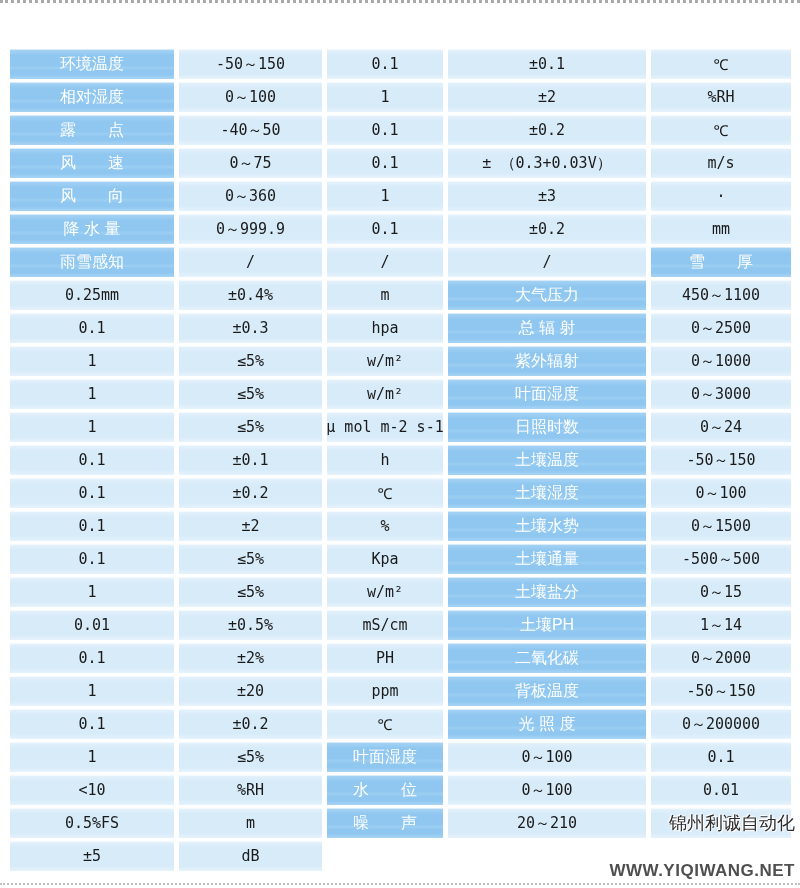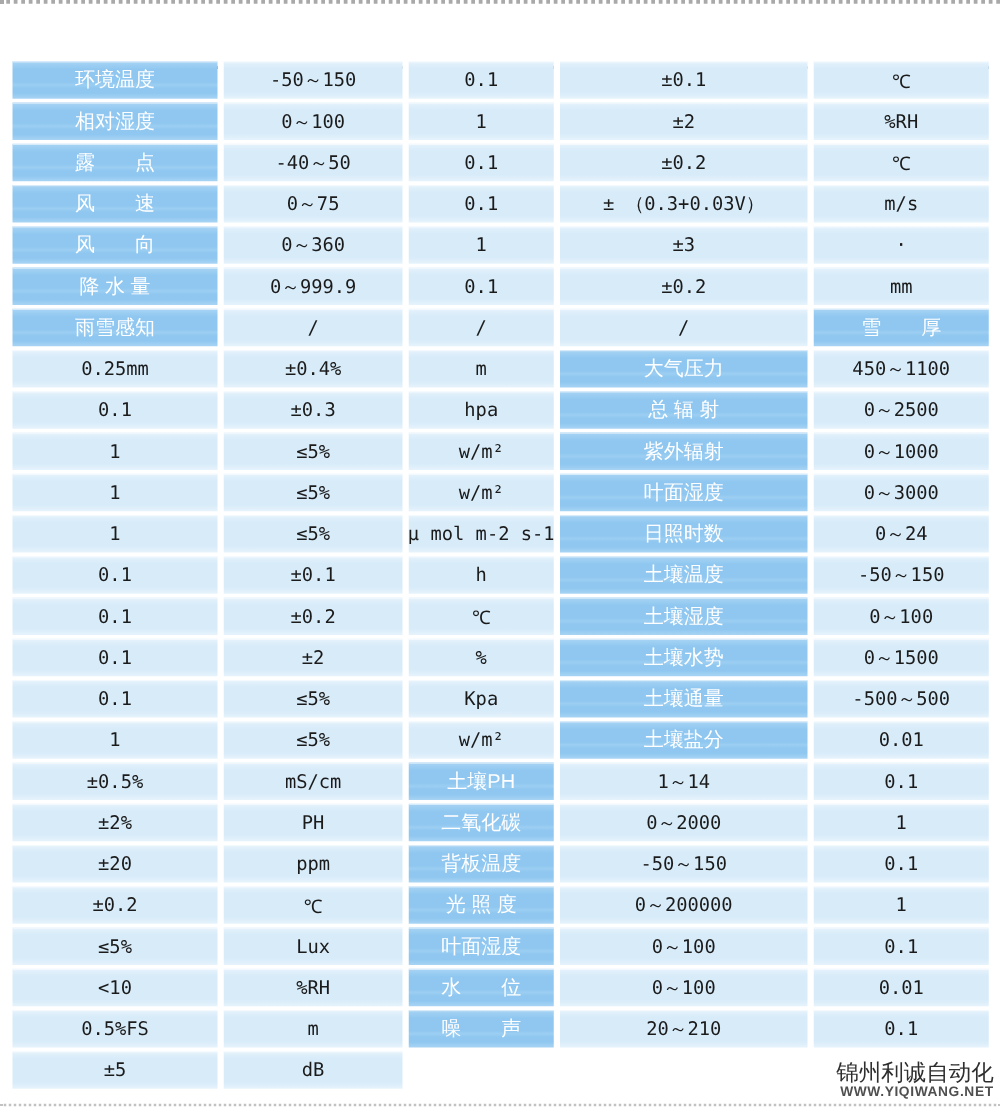--- a/index.html
+++ b/index.html
@@ -69,25 +69,26 @@
     line-height: 1.15;
     pointer-events: none;
   }
   .watermark .company {
     font-size: 18px;
     font-weight: normal;
     color: #2e2e2e;
     text-shadow: 0 0 2px #ffffff, 0 0 4px #ffffff, 1px 1px 0 #ffffff, -1px -1px 0 #ffffff;
   }
   .watermark .website {
-    font-size: 11px;
+    font-size: 17px;
     font-weight: bold;
     letter-spacing: .5px;
     color: #4f4f4f;
     text-shadow: 0 0 2px #ffffff, 0 0 3px #ffffff;
+    margin-top: 28px;
   }
 </style>
 </head>
 <body>
 
 <div class="dotted-line top"></div>
 
 <div class="spec-table">
     <div class="cell hcell">技术参数</div>
     <div class="cell hcell">解 析 度</div>
@@ -171,20 +172,21 @@
     <div class="cell dcell">0～1500</div>
     <div class="cell dcell">0.1</div>
     <div class="cell dcell">≤5%</div>
     <div class="cell dcell">Kpa</div>
     <div class="cell lcell">土壤通量</div>
     <div class="cell dcell">-500～500</div>
     <div class="cell dcell">1</div>
     <div class="cell dcell">≤5%</div>
     <div class="cell dcell">w/m²</div>
     <div class="cell lcell">土壤盐分</div>
+    <div class="cell dcell">0～15</div>
     <div class="cell dcell">0.01</div>
     <div class="cell dcell">±0.5%</div>
     <div class="cell dcell">mS/cm</div>
     <div class="cell lcell">土壤PH</div>
     <div class="cell dcell">1～14</div>
     <div class="cell dcell">0.1</div>
     <div class="cell dcell">±2%</div>
     <div class="cell dcell">PH</div>
     <div class="cell lcell">二氧化碳</div>
     <div class="cell dcell">0～2000</div>
@@ -193,21 +195,20 @@
     <div class="cell dcell">ppm</div>
     <div class="cell lcell">背板温度</div>
     <div class="cell dcell">-50～150</div>
     <div class="cell dcell">0.1</div>
     <div class="cell dcell">±0.2</div>
     <div class="cell dcell">℃</div>
     <div class="cell lcell">光 照 度</div>
     <div class="cell dcell">0～200000</div>
     <div class="cell dcell">1</div>
     <div class="cell dcell">≤5%</div>
-    <div class="cell dcell">Lux</div>
     <div class="cell lcell">叶面湿度</div>
     <div class="cell dcell">0～100</div>
     <div class="cell dcell">0.1</div>
     <div class="cell dcell">&lt;10</div>
     <div class="cell dcell">%RH</div>
     <div class="cell lcell">水　　位</div>
     <div class="cell dcell">0～100</div>
     <div class="cell dcell">0.01</div>
     <div class="cell dcell">0.5%FS</div>
     <div class="cell dcell">m</div>

